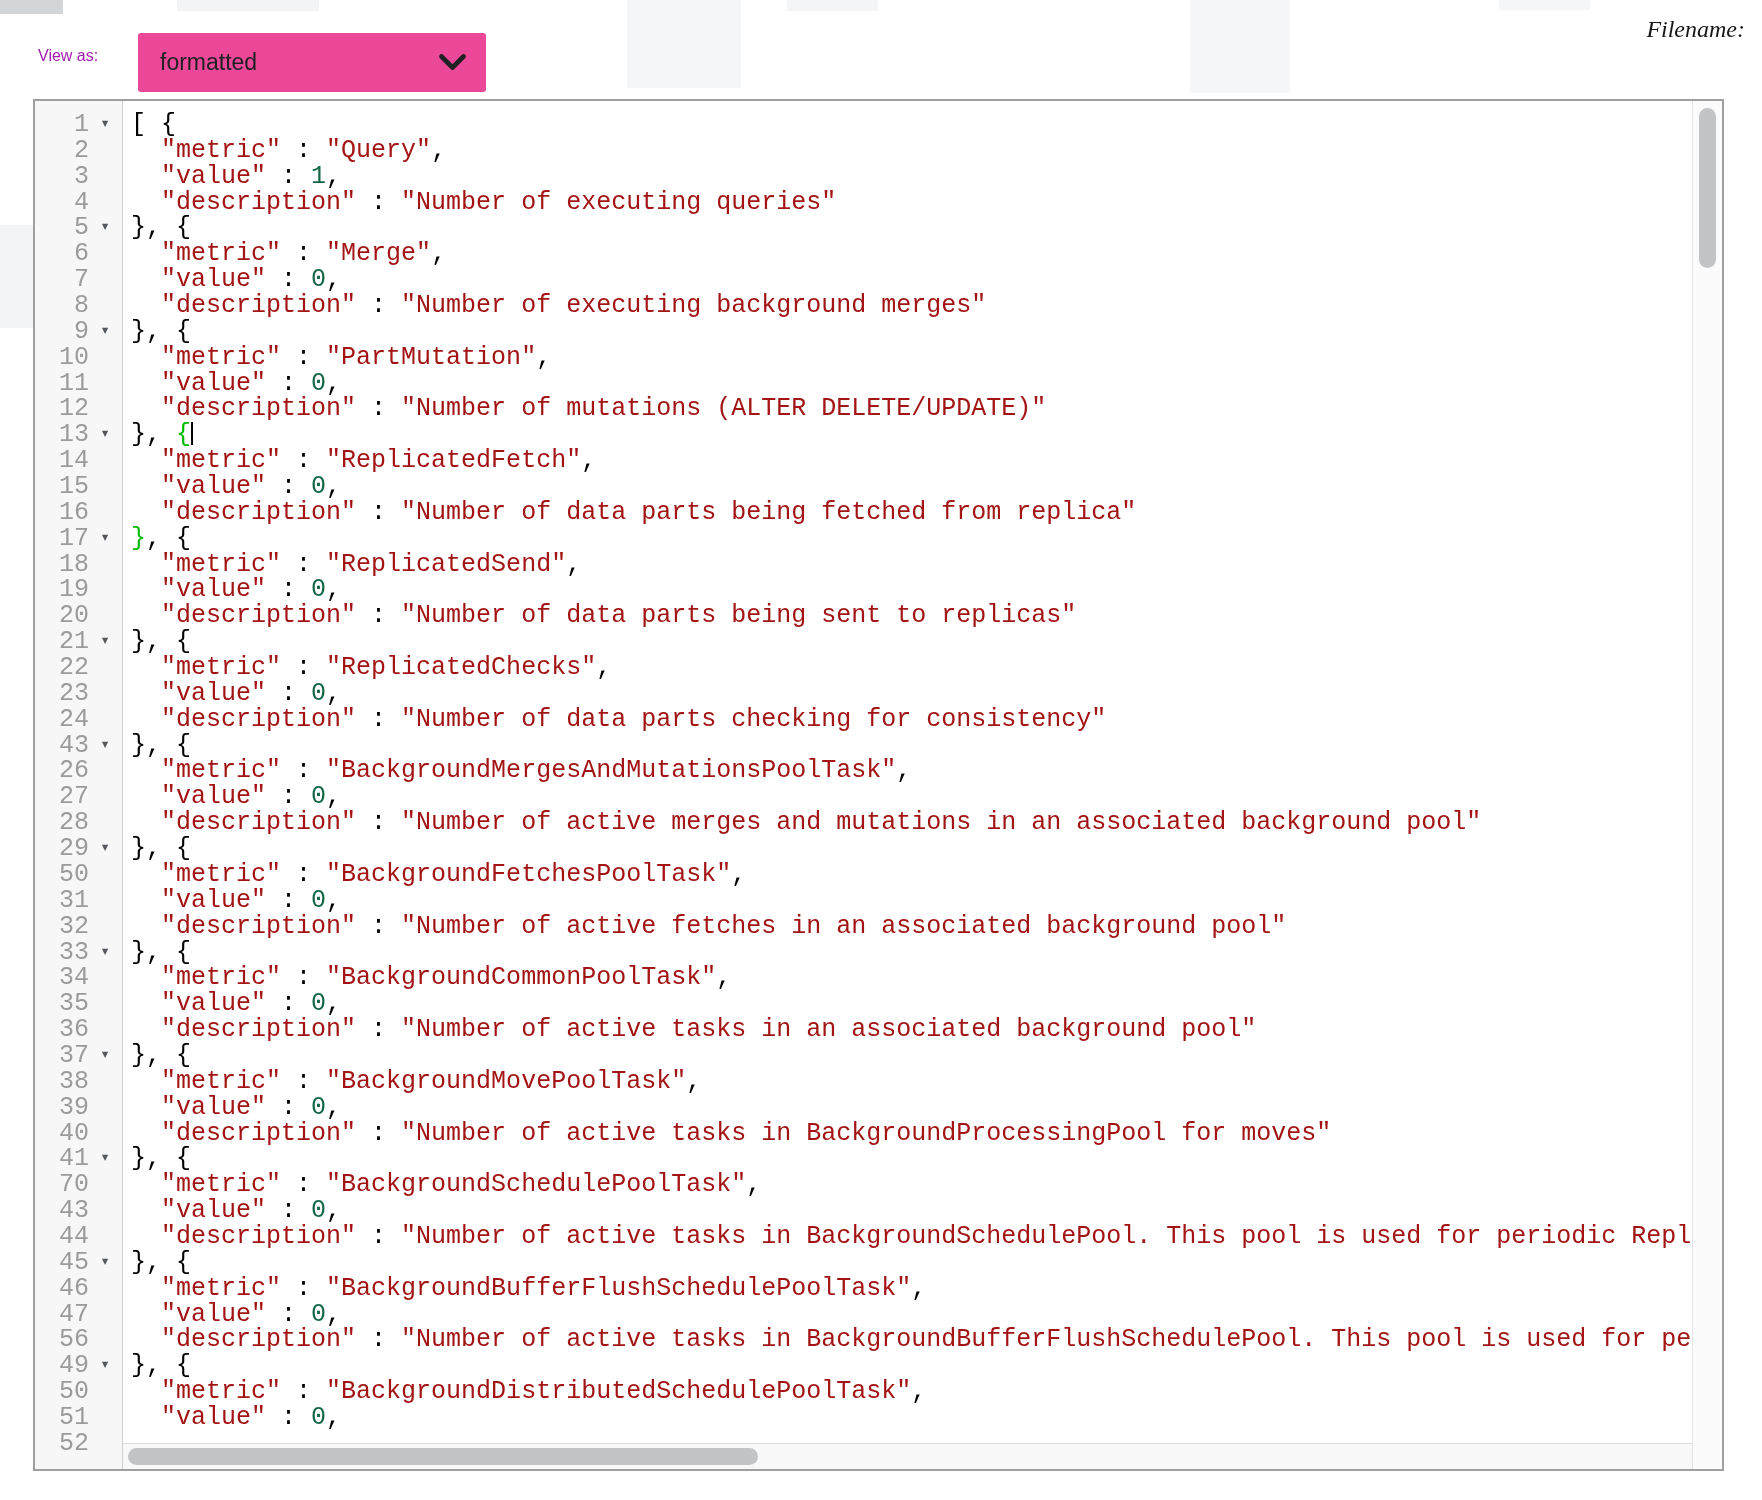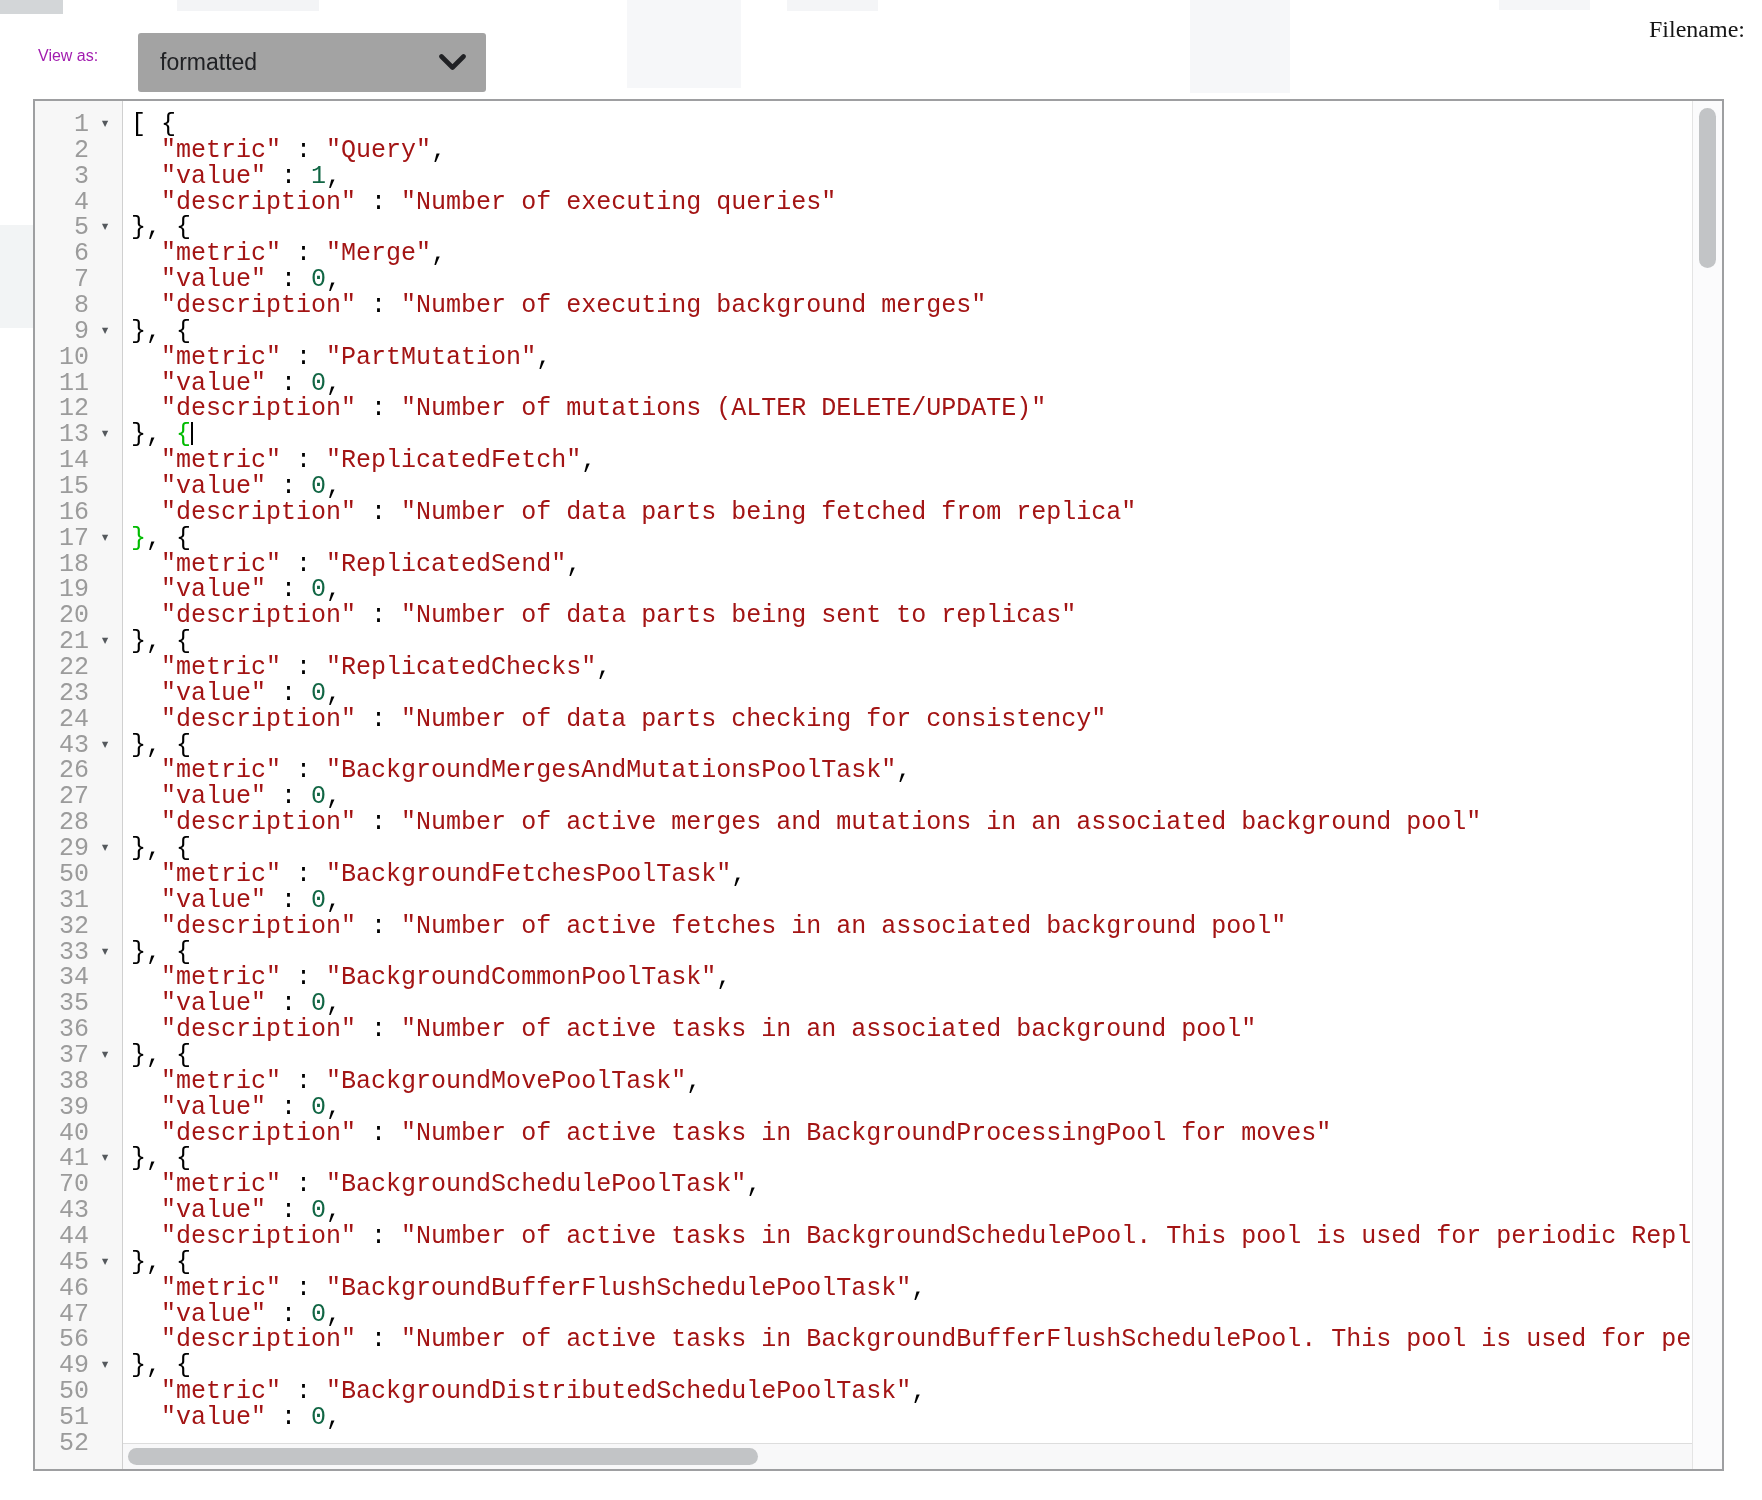--- a/index.html
+++ b/index.html
@@ -5,26 +5,26 @@
   html,body{margin:0;padding:0;}
   body{
     width:1762px;height:1500px;position:relative;background:#ffffff;
     font-family:"Liberation Sans",sans-serif;overflow:hidden;
   }
   .art{position:absolute;}
   
   #viewas-label{position:absolute;left:38px;top:47px;font-size:16px;color:#a21caf;}
   #viewas-select{
     position:absolute;left:138px;top:33px;width:348px;height:59px;
-    background:#a3a3a3;border-radius:3px;display:flex;align-items:center;
+    background:#ec4899;border-radius:3px;display:flex;align-items:center;
     justify-content:space-between;padding:0 20px 0 22px;box-sizing:border-box;cursor:pointer;
   }
   #viewas-select .val{font-size:23px;color:#202124;}
   #hdr-right{position:absolute;right:17px;top:16px;}
-  .hrow{display:flex;justify-content:flex-end;align-items:baseline;gap:21px;height:33px;}
+  .hrow{display:flex;justify-content:flex-end;align-items:baseline;gap:21px;height:33px;font-style:italic;}
   .hlabel{font-family:"Liberation Serif",serif;font-size:24px;color:#161616;}
   .hvalue{font-weight:700;font-size:24px;color:#6b3a3a;}
   
   #editor{
     position:absolute;left:33px;top:99px;width:1691px;height:1372px;
     border:2px solid #9e9fa1;background:#fff;box-sizing:border-box;
   }
   #gutter{
     position:absolute;left:0;top:0;bottom:0;width:88px;background:#f7f7f7;
     border-right:1px solid #d0d0d0;box-sizing:border-box;padding-top:11px;overflow:hidden;

